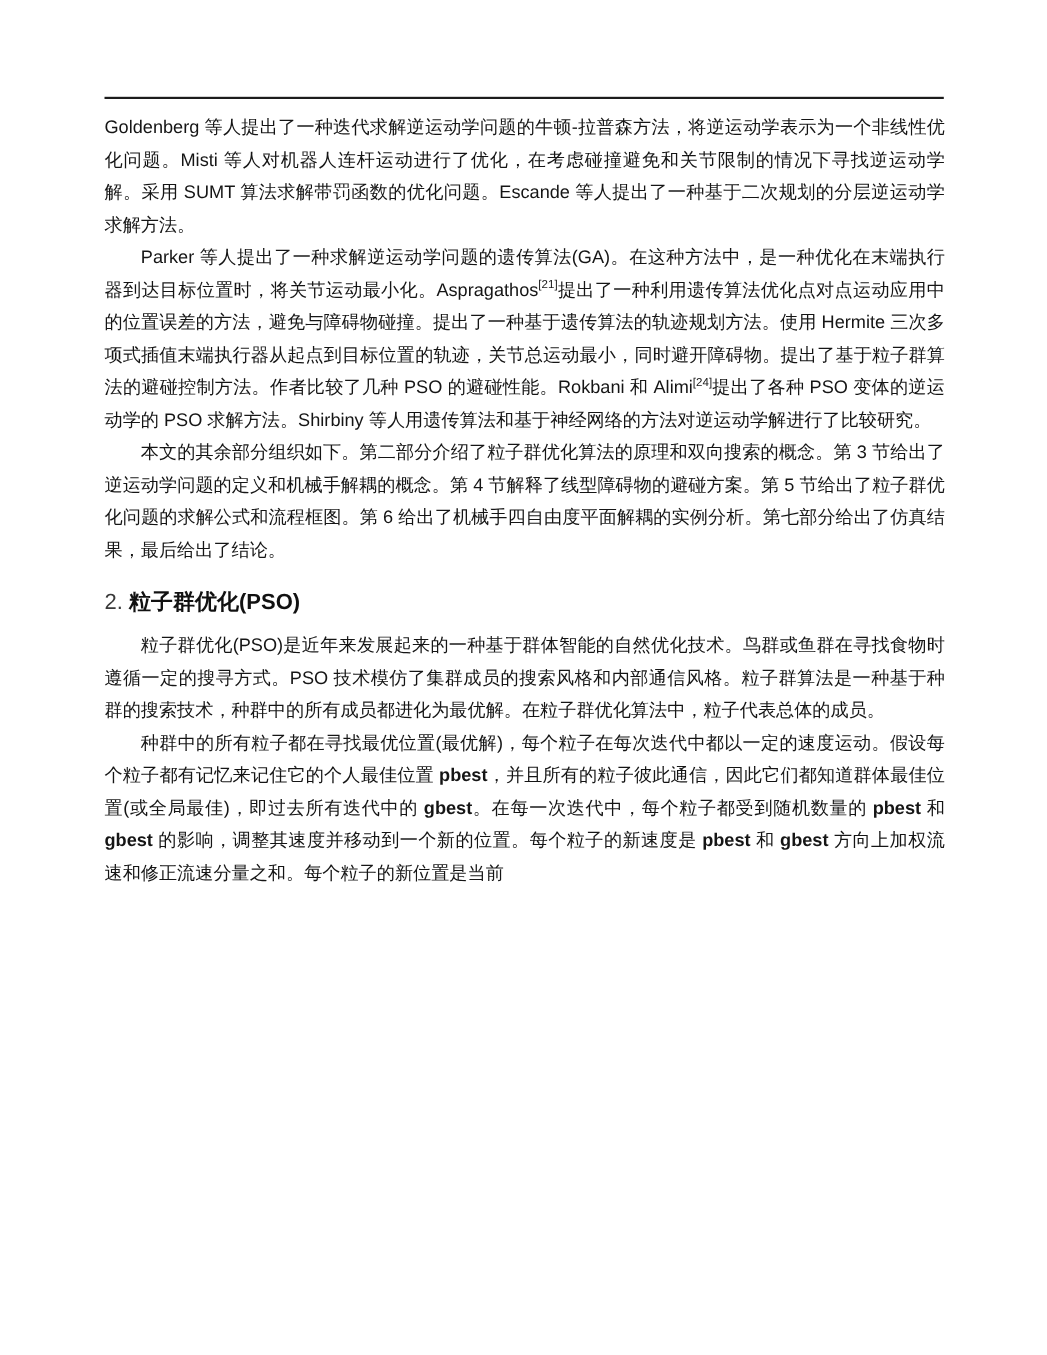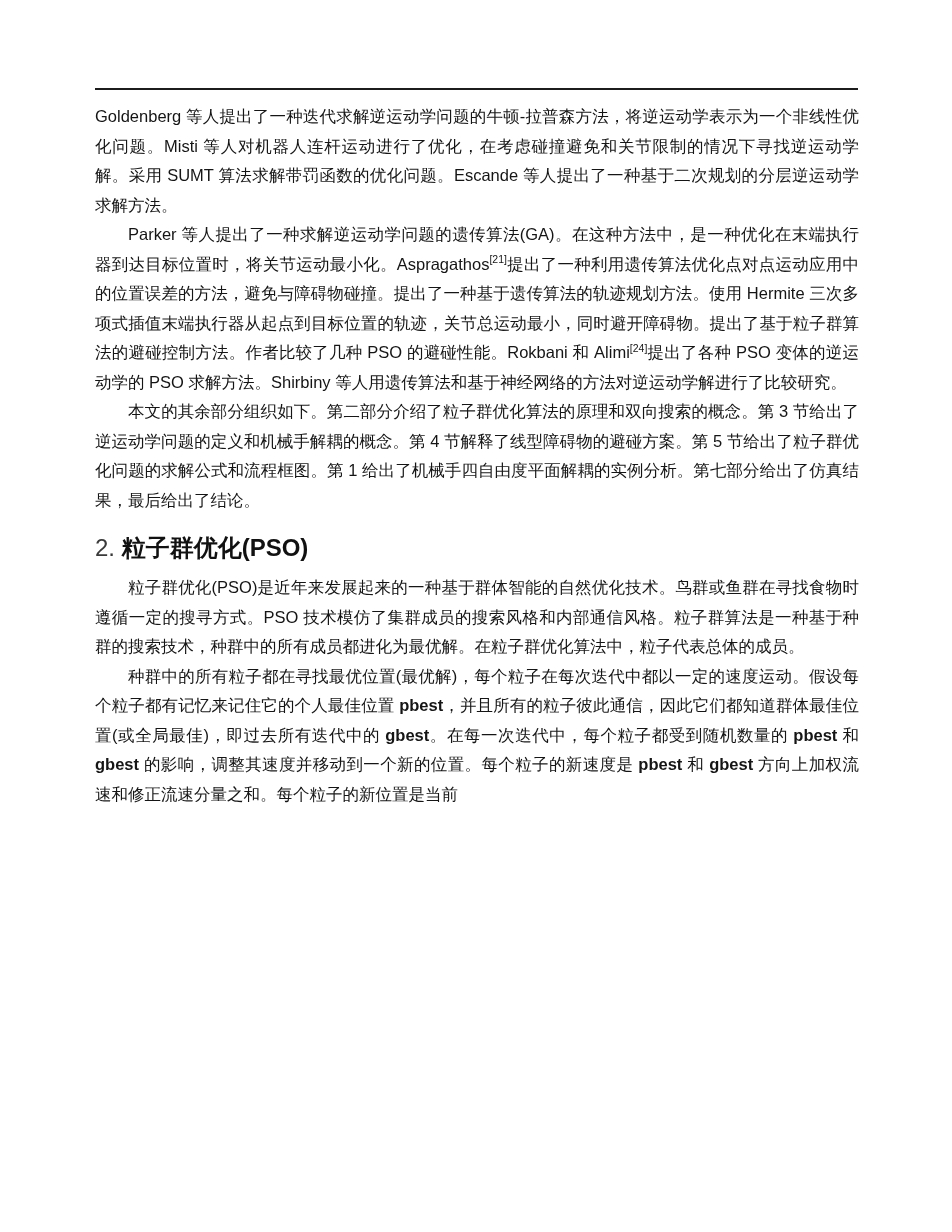--- a/index.html
+++ b/index.html
@@ -52,21 +52,21 @@
     font-size: 10.5px;
     line-height: 0;
     margin-top: 36px;
   }
   .bold {
     font-weight: 700;
     margin-top: 46px;
   }
   h1.section-heading {
     margin: 18px 0 10px 0;
-    font-size: 24px;
+    font-size: 20px;
     line-height: 30px;
     font-weight: 700;
     color: #111;
   }
   h1.section-heading .h1-num {
     font-weight: 400;
     color: #3a3a3a;
   }
   h2.subsection-heading {
     margin: 8px 0 12px 0;
@@ -77,18 +77,18 @@
   }
 </style>
 </head>
 <body>
 
 <div class="page">
   <hr class="top-rule">
   <div class="content">
       <p class="para"><span>Goldenberg 等人提出了一种迭代求解逆运动学问题的牛顿-拉普森方法，将逆运动学表示为一个非线性优化问题。Misti 等人对机器人连杆运动进行了优化，在考虑碰撞避免和关节限制的情况下寻找逆运动学解。采用 SUMT 算法求解带罚函数的优化问题。Escande 等人提出了一种基于二次规划的分层逆运动学求解方法。</span></p>
       <p class="para indent"><span>Parker 等人提出了一种求解逆运动学问题的遗传算法(GA)。在这种方法中，是一种优化在末端执行器到达目标位置时，将关节运动最小化。Aspragathos</span><sup>[21]</sup><span>提出了一种利用遗传算法优化点对点运动应用中的位置误差的方法，避免与障碍物碰撞。提出了一种基于遗传算法的轨迹规划方法。使用 Hermite 三次多项式插值末端执行器从起点到目标位置的轨迹，关节总运动最小，同时避开障碍物。提出了基于粒子群算法的避碰控制方法。作者比较了几种 PSO 的避碰性能。Rokbani 和 Alimi</span><sup>[24]</sup><span>提出了各种 PSO 变体的逆运动学的 PSO 求解方法。Shirbiny 等人用遗传算法和基于神经网络的方法对逆运动学解进行了比较研究。</span></p>
-      <p class="para indent"><span>本文的其余部分组织如下。第二部分介绍了粒子群优化算法的原理和双向搜索的概念。第 3 节给出了逆运动学问题的定义和机械手解耦的概念。第 4 节解释了线型障碍物的避碰方案。第 5 节给出了粒子群优化问题的求解公式和流程框图。第 1 给出了机械手四自由度平面解耦的实例分析。第七部分给出了仿真结果，最后给出了结论。</span></p>
+      <p class="para indent"><span>本文的其余部分组织如下。第二部分介绍了粒子群优化算法的原理和双向搜索的概念。第 3 节给出了逆运动学问题的定义和机械手解耦的概念。第 4 节解释了线型障碍物的避碰方案。第 5 节给出了粒子群优化问题的求解公式和流程框图。第 6 给出了机械手四自由度平面解耦的实例分析。第七部分给出了仿真结果，最后给出了结论。</span></p>
       <h1 class="section-heading"><span class="h1-num">2. </span><span class="h1-text">粒子群优化(PSO)</span></h1>
       <p class="para indent"><span>粒子群优化(PSO)是近年来发展起来的一种基于群体智能的自然优化技术。鸟群或鱼群在寻找食物时遵循一定的搜寻方式。PSO 技术模仿了集群成员的搜索风格和内部通信风格。粒子群算法是一种基于种群的搜索技术，种群中的所有成员都进化为最优解。在粒子群优化算法中，粒子代表总体的成员。</span></p>
       <p class="para indent"><span>种群中的所有粒子都在寻找最优位置(最优解)，每个粒子在每次迭代中都以一定的速度运动。假设每个粒子都有记忆来记住它的个人最佳位置 </span><span class="bold">pbest</span><span>，并且所有的粒子彼此通信，因此它们都知道群体最佳位置(或全局最佳)，即过去所有迭代中的 </span><span class="bold">gbest</span><span>。在每一次迭代中，每个粒子都受到随机数量的 </span><span class="bold">pbest</span><span> 和 </span><span class="bold">gbest</span><span> 的影响，调整其速度并移动到一个新的位置。每个粒子的新速度是 </span><span class="bold">pbest</span><span> 和 </span><span class="bold">gbest</span><span> 方向上加权流速和修正流速分量之和。每个粒子的新位置是当前</span></p>
     </div>
 </div>
 
 </body></html>

